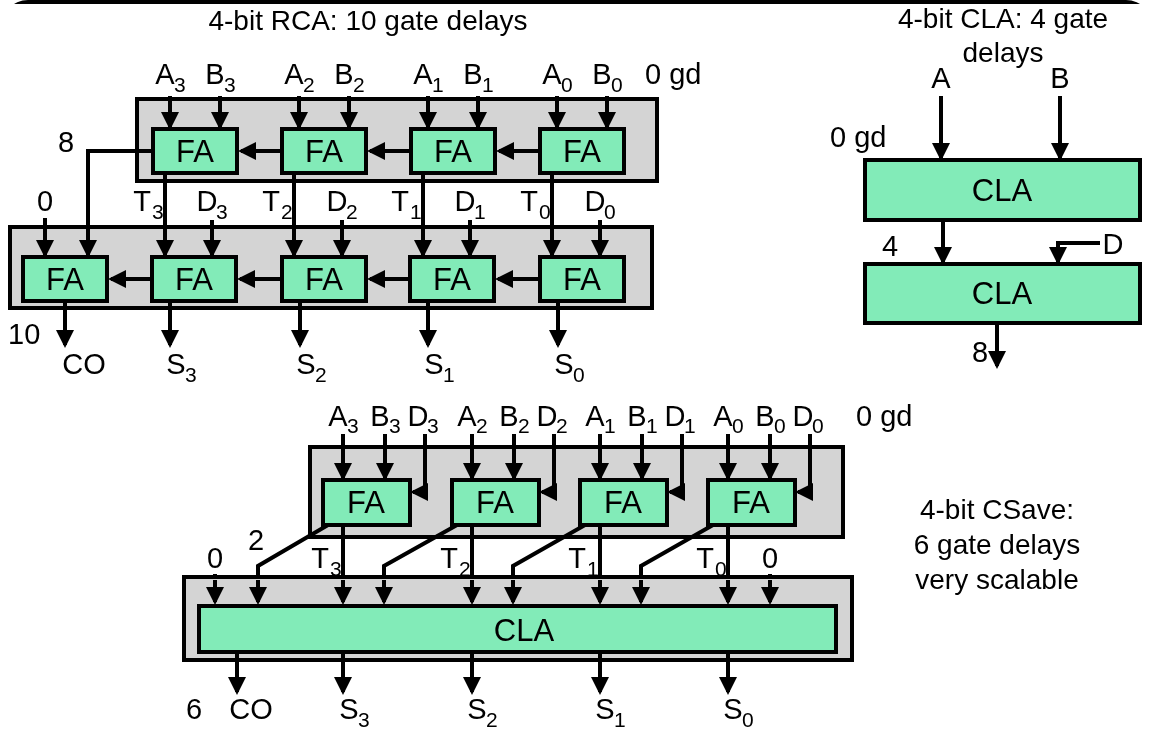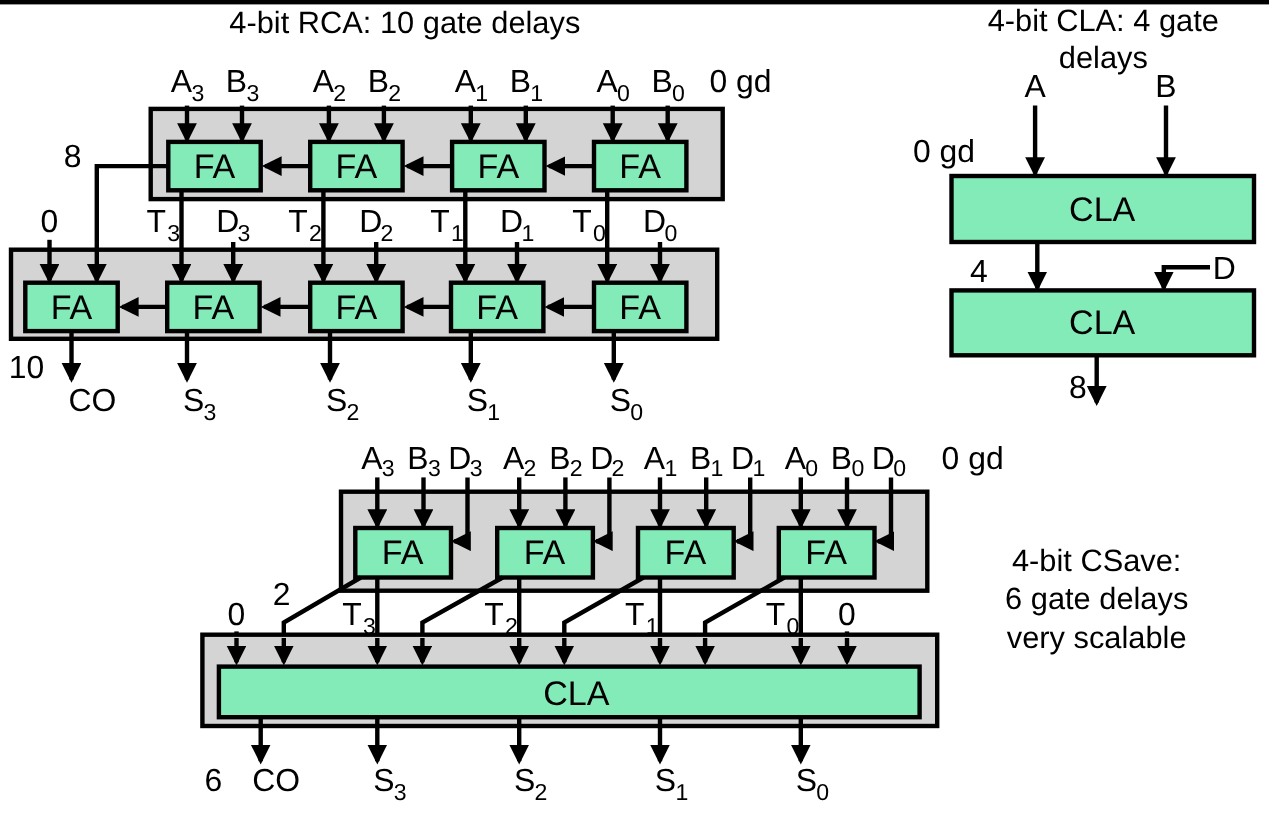--- a/index.html
+++ b/index.html
@@ -1,16 +1,16 @@
 <!DOCTYPE html>
 <html><head>
 <meta charset="utf-8">
 <style>
   html,body{margin:0;padding:0;background:#ffffff;}
-  .stage{position:relative;width:1154px;height:751px;background:#ffffff;overflow:hidden;}
+  .stage{position:relative;width:1154px;height:751px;background:#ffffff;overflow:hidden;border-radius:28px;}
   svg{position:absolute;left:0;top:0;display:block;}
   text{font-family:"Liberation Sans","DejaVu Sans",sans-serif;fill:#000;}
   .lbl{font-size:29px;}
   .sub{font-size:21px;}
   .bx{font-size:31px;}
   .ttl{font-size:28px;}
   .tm{text-anchor:middle;}
   .w{fill:none;stroke:#000;stroke-width:4;}
   .outline{stroke:#000;stroke-width:4;}
 </style>

